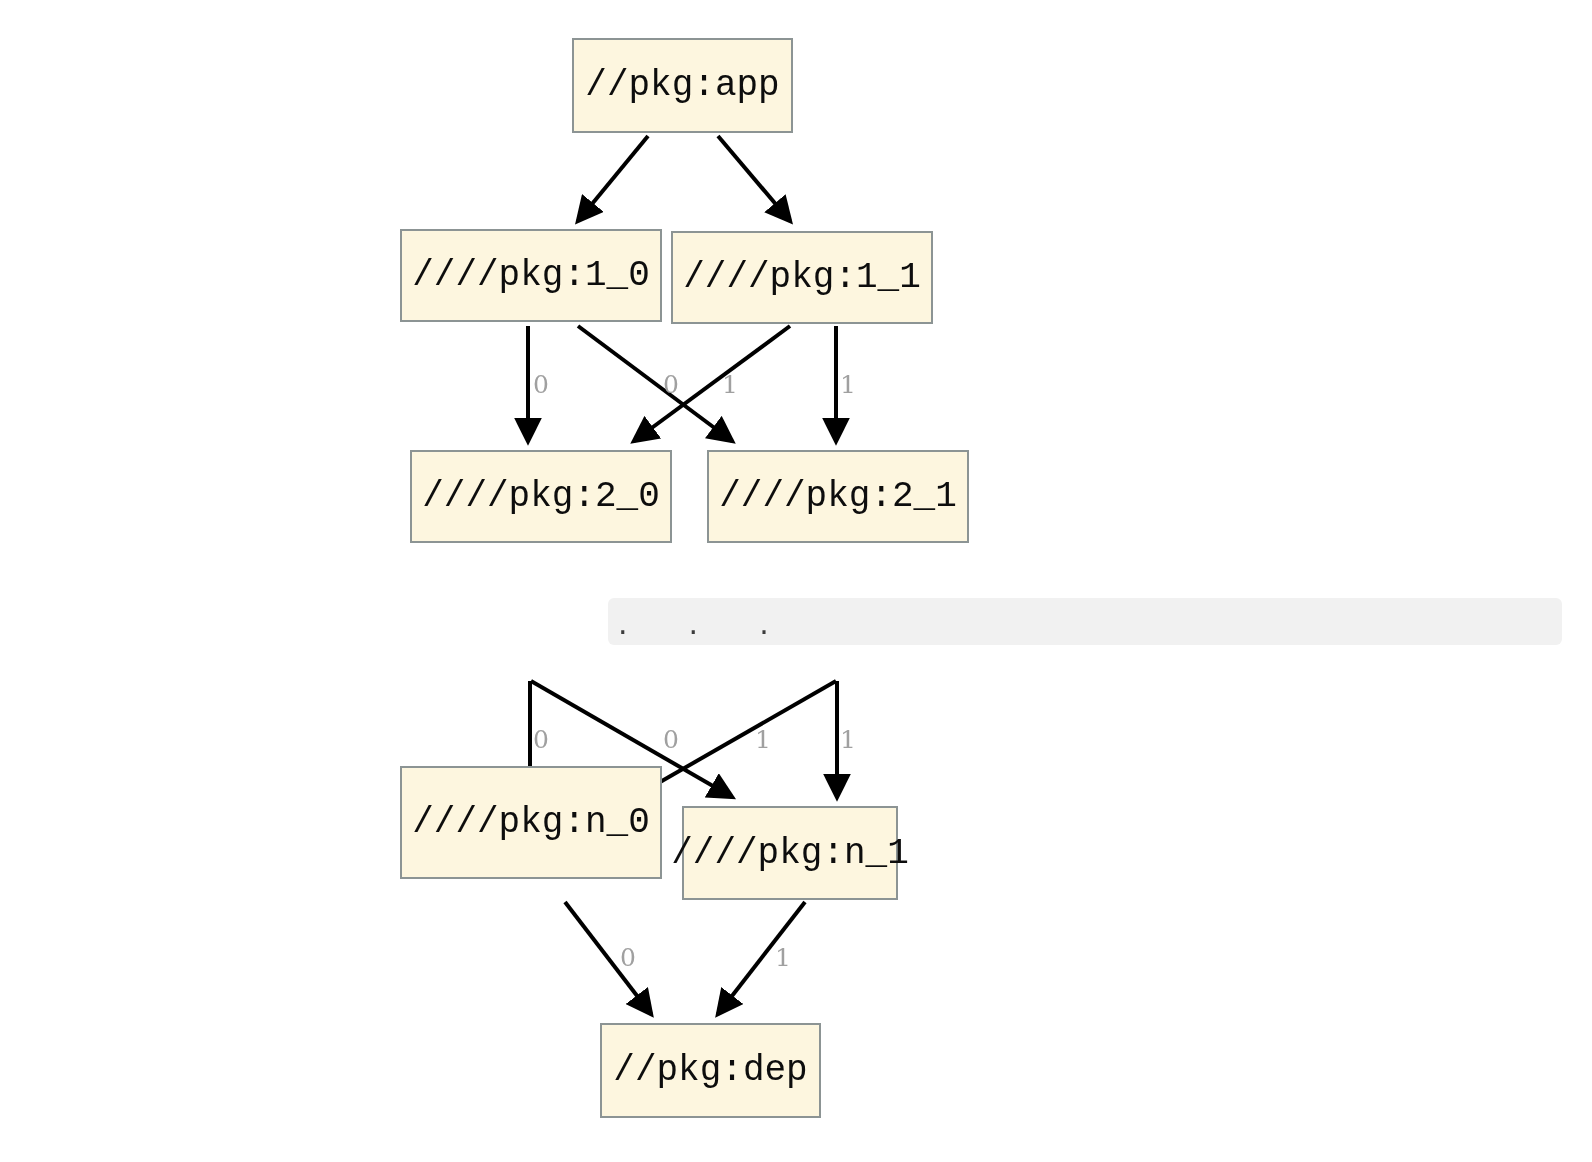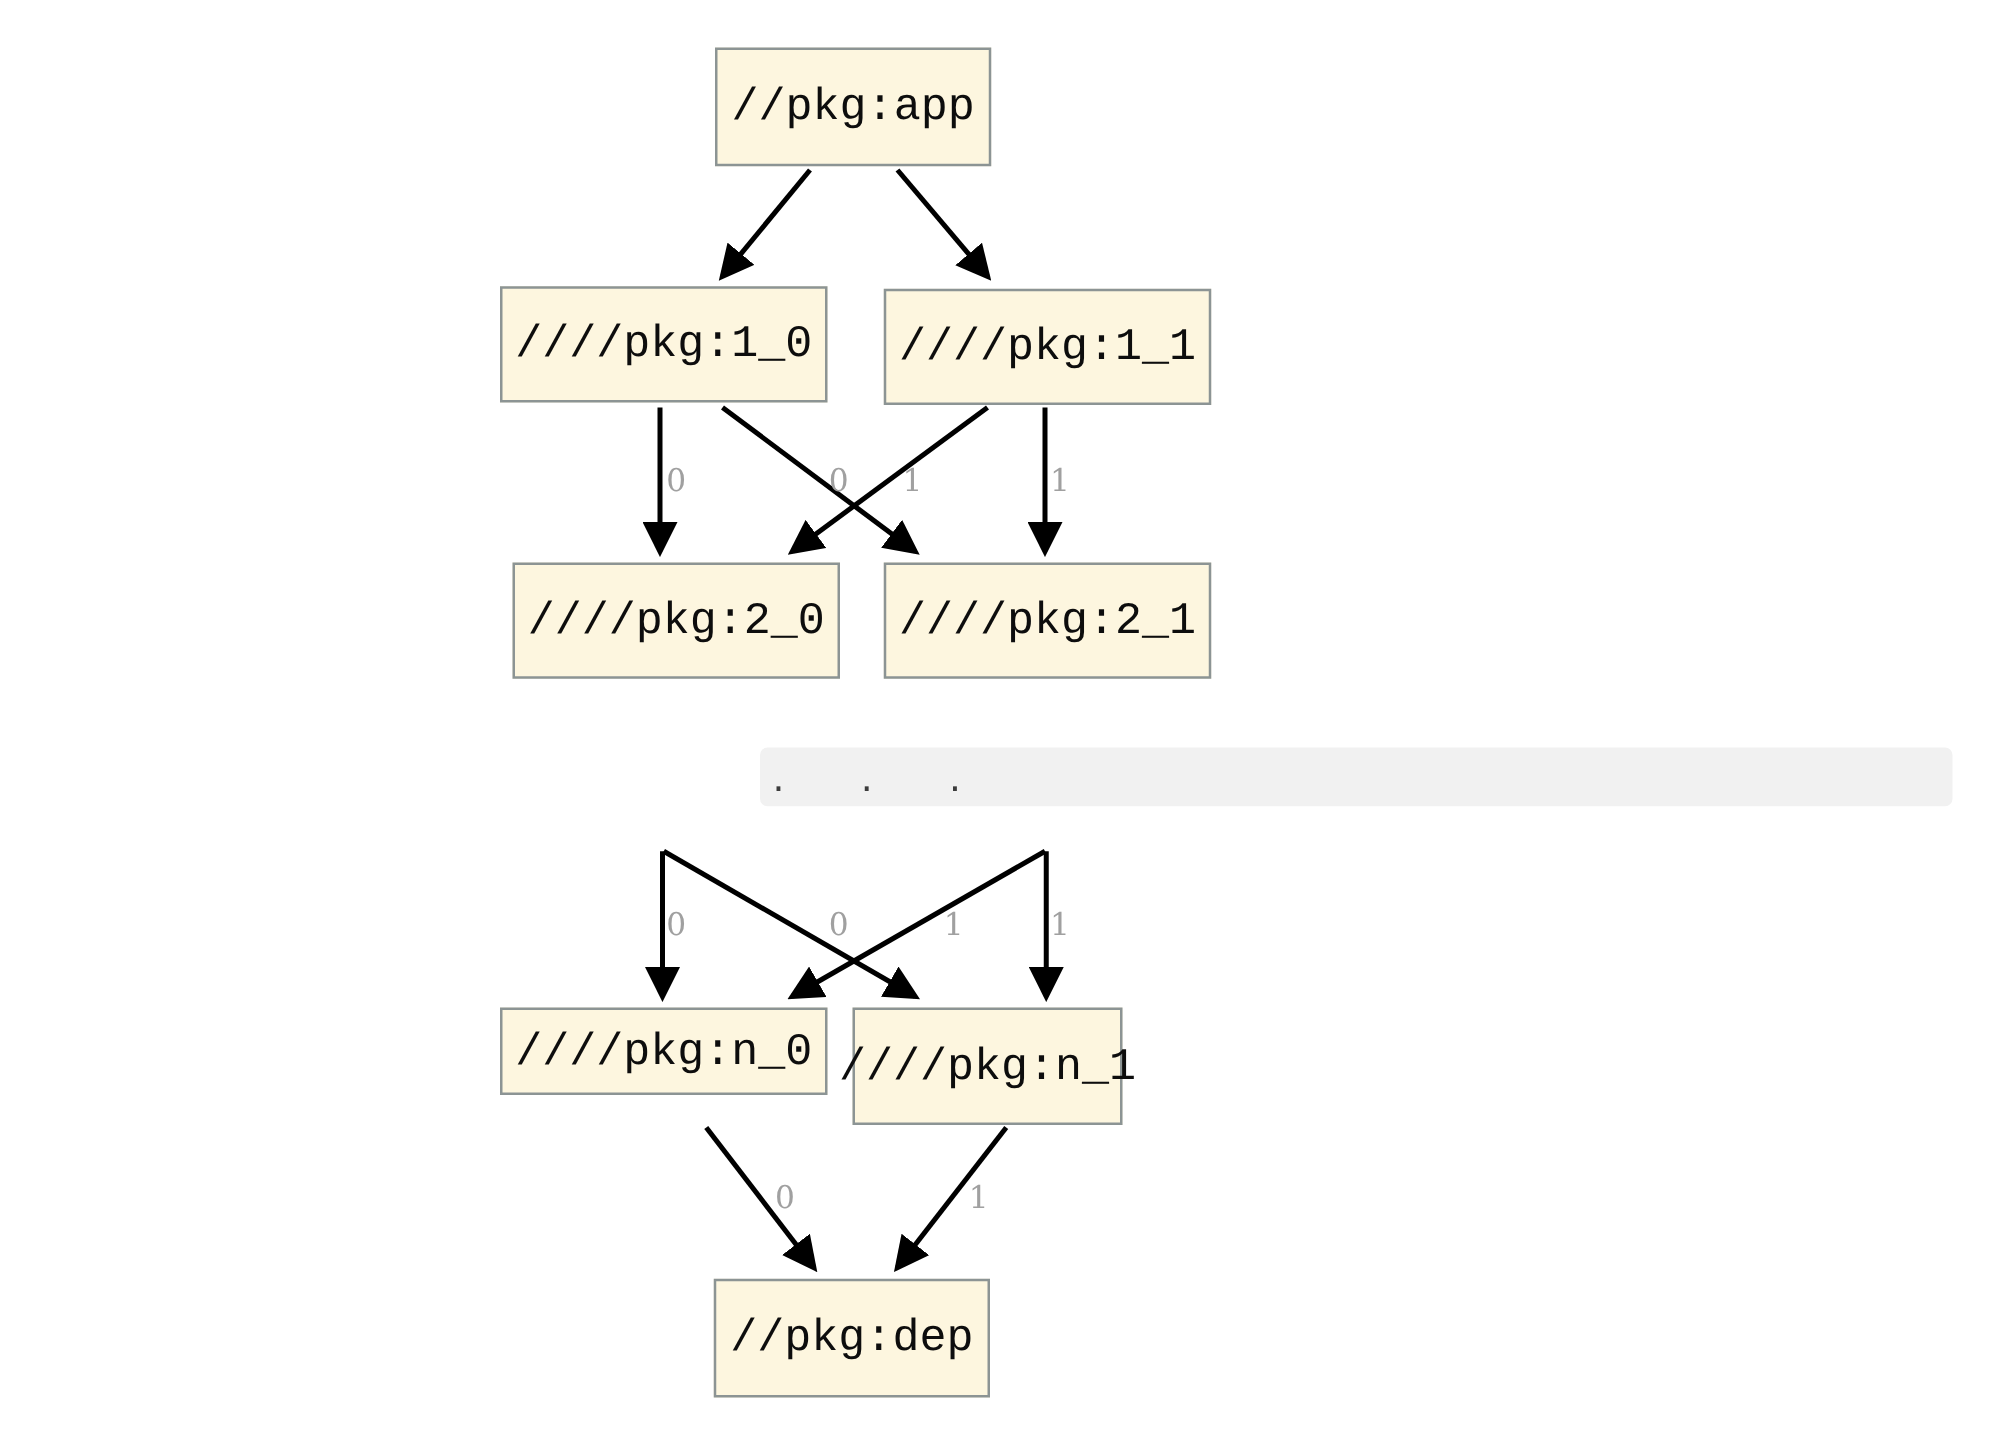--- a/index.html
+++ b/index.html
@@ -112,41 +112,41 @@
   </svg>
 
   <div class="node" style="left:572px; top:38px; width:221px; height:95px;">
     <span class="node-label">//pkg:app</span>
   </div>
 
   <div class="node" style="left:400px; top:229px; width:262px; height:93px;">
     <span class="node-label">////pkg:1_0</span>
   </div>
 
-  <div class="node" style="left:707px; top:231px; width:262px; height:93px;">
+  <div class="node" style="left:671px; top:231px; width:262px; height:93px;">
     <span class="node-label">////pkg:1_1</span>
   </div>
 
   <div class="node" style="left:400px; top:450px; width:262px; height:93px;margin-left:10px;">
     <span class="node-label">////pkg:2_0</span>
   </div>
 
   <div class="node" style="left:707px; top:450px; width:262px; height:93px;">
     <span class="node-label">////pkg:2_1</span>
   </div>
 
-  <div class="node" style="left:400px; top:806px; width:262px; height:70px;">
+  <div class="node" style="left:400px; top:766px; width:262px; height:113px;">
     <span class="node-label">////pkg:n_0</span>
   </div>
 
   <div class="node" style="left:682px; top:806px; width:216px; height:94px;">
     <span class="node-label">////pkg:n_1</span>
   </div>
 
-  <div class="node" style="left:571px; top:1023px; width:221px; height:95px;">
+  <div class="node" style="left:600px; top:1023px; width:221px; height:95px;">
     <span class="node-label">//pkg:dep</span>
   </div>
 
   <span class="edge-label" style="left:533px; top:372px;">0</span>
   <span class="edge-label" style="left:663px; top:372px;">0</span>
   <span class="edge-label" style="left:722px; top:372px;">1</span>
   <span class="edge-label" style="left:840px; top:372px;">1</span>
 
   <span class="edge-label" style="left:533px; top:727px;">0</span>
   <span class="edge-label" style="left:663px; top:727px;">0</span>

